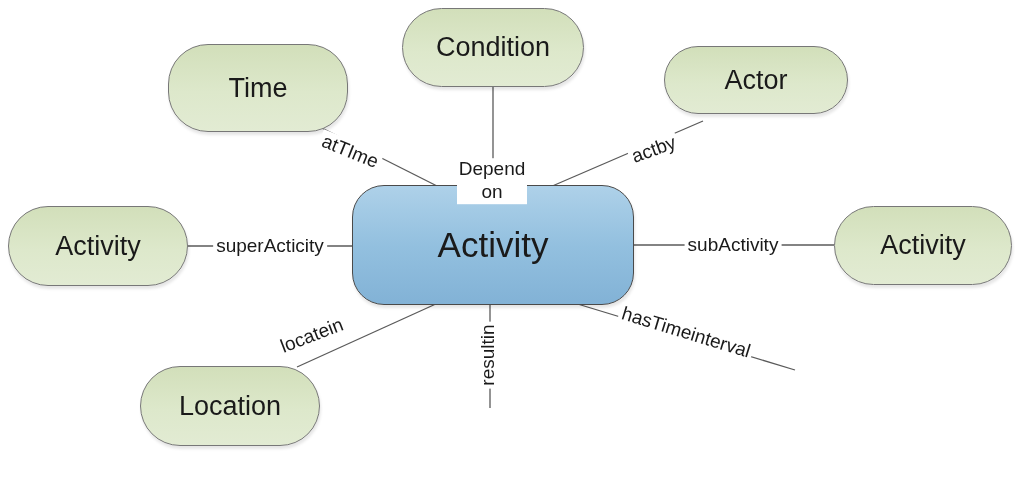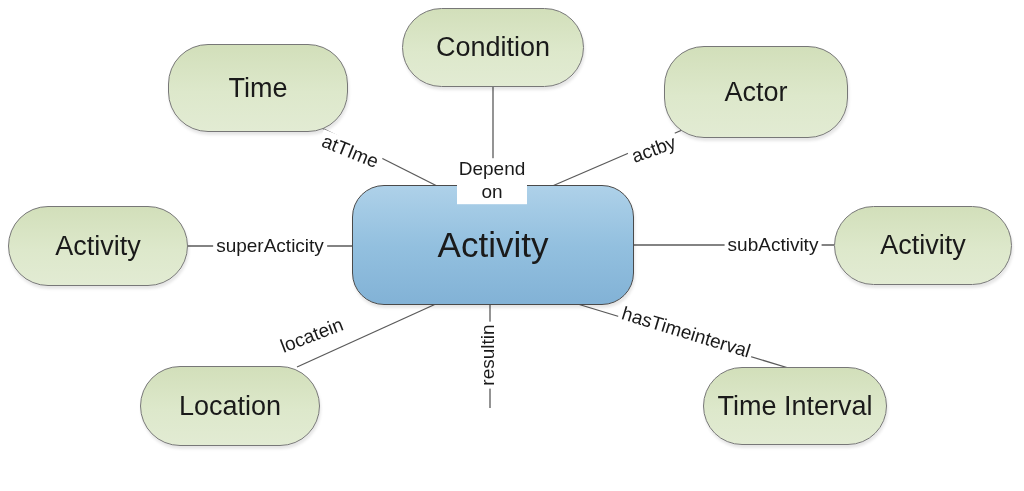--- a/index.html
+++ b/index.html
@@ -78,54 +78,51 @@
   </svg>
 
   <div class="node" style="left:168px; top:44px; width:180px; height:88px;">
     <span>Time</span>
   </div>
 
   <div class="node" style="left:402px; top:8px; width:182px; height:79px;text-align:center;">
     <span>Condition</span>
   </div>
 
-  <div class="node" style="left:664px; top:46px; width:184px; height:92px;">
+  <div class="node" style="left:664px; top:46px; width:184px; height:68px;">
     <span>Actor</span>
   </div>
 
   <div class="node" style="left:8px; top:206px; width:180px; height:80px;">
     <span>Activity</span>
   </div>
 
   <div class="node" style="left:834px; top:206px; width:178px; height:79px;">
     <span>Activity</span>
   </div>
 
   <div class="node" style="left:140px; top:366px; width:180px; height:80px;align-items:center;">
     <span>Location</span>
   </div>
 
 
-  <div class="node" style="left:703px; top:367px; width:184px; height:78px;">
-    <span>Time Interval</span>
-  </div>
 
   <div class="node node-center" style="left:352px; top:185px; width:282px; height:120px;">
     <span>Activity</span>
   </div>
 
   <div class="edge-label" style="left:350px; top:152px; transform:translate(-50%,-50%) rotate(22deg);">atTIme</div>
 
   <div class="edge-label wrap" style="left:492px; top:137px; transform:translate(-50%,-50%);margin-top:44px;">Depend on</div>
 
   <div class="edge-label" style="left:654px; top:150px; transform:translate(-50%,-50%) rotate(-20deg);">actby</div>
 
   <div class="edge-label" style="left:270px; top:246px; transform:translate(-50%,-50%);">superActicity</div>
 
-  <div class="edge-label" style="left:733px; top:245px; transform:translate(-50%,-50%);margin-left:40px;">subActivity</div>
+  <div class="edge-label" style="left:733px; top:245px; transform:translate(-50%,-50%);">subActivity</div>
 
   <div class="edge-label" style="left:312px; top:336px; transform:translate(-50%,-50%) rotate(-21deg);">locatein</div>
 
   <div class="edge-label" style="left:488px; top:355px; transform:translate(-50%,-50%) rotate(-90deg);">resultin</div>
 
   <div class="edge-label" style="left:686px; top:333px; transform:translate(-50%,-50%) rotate(17deg);">hasTimeinterval</div>
 
 </div>
 
 </body></html>

